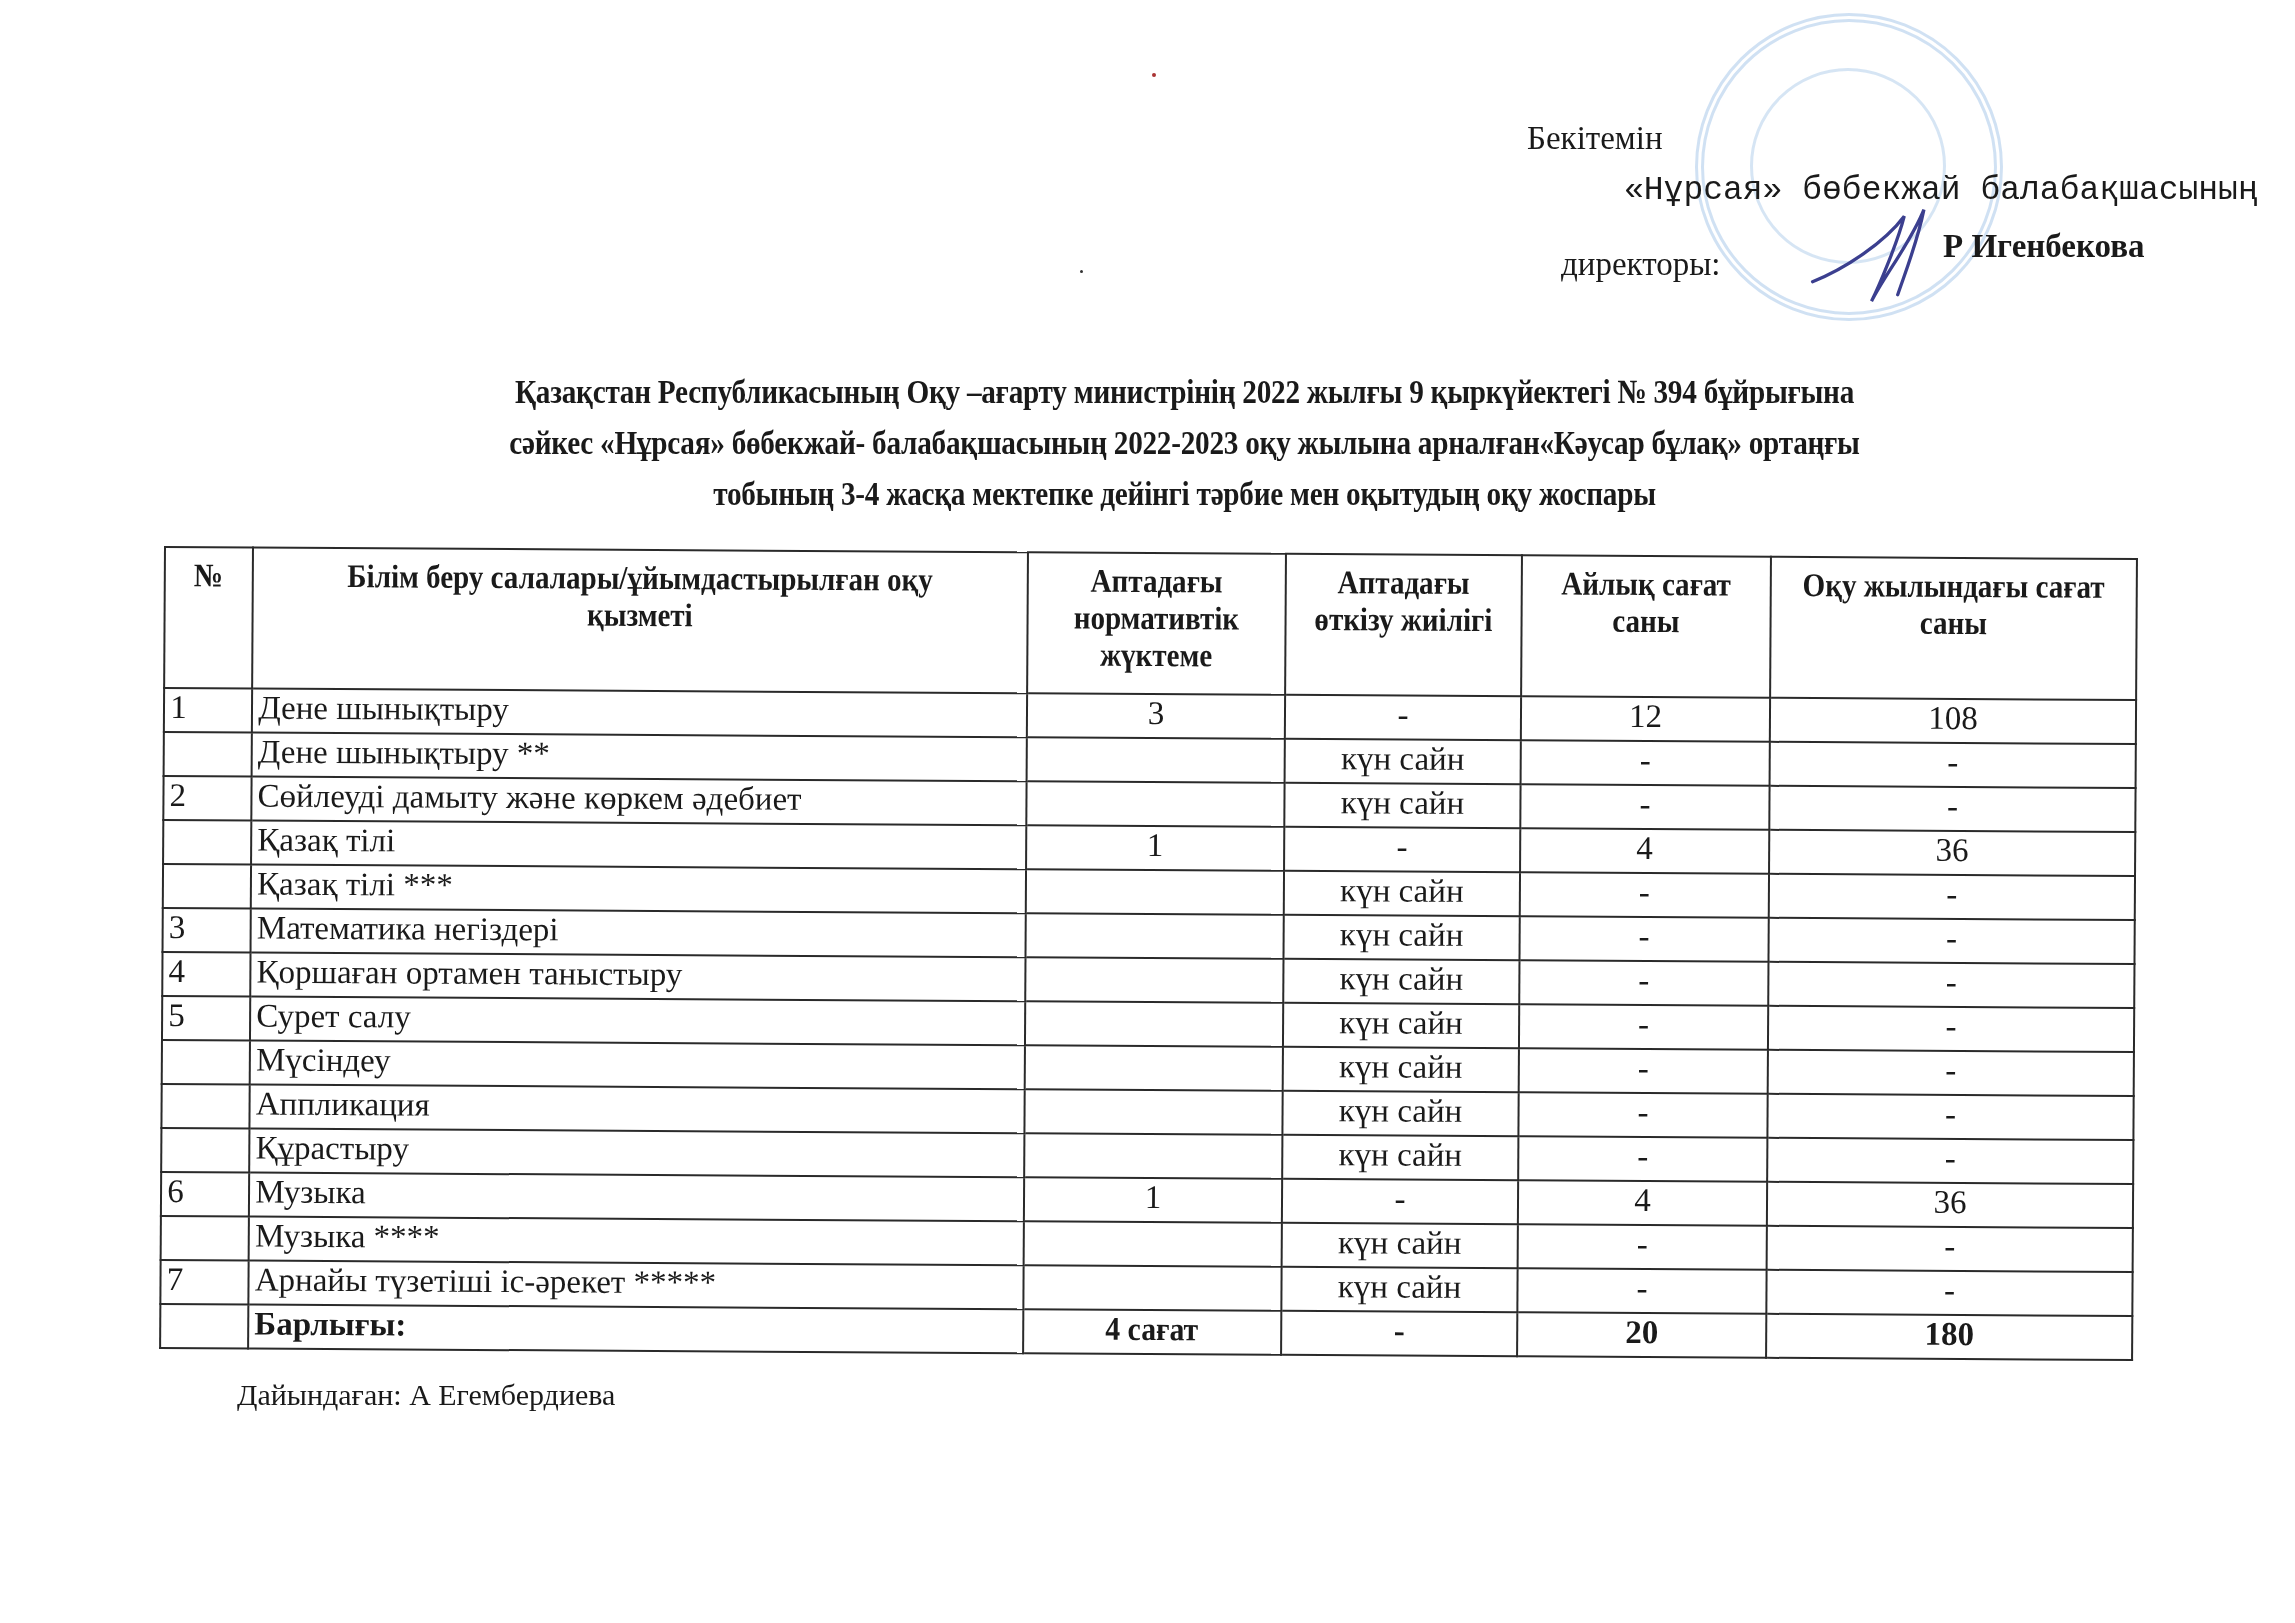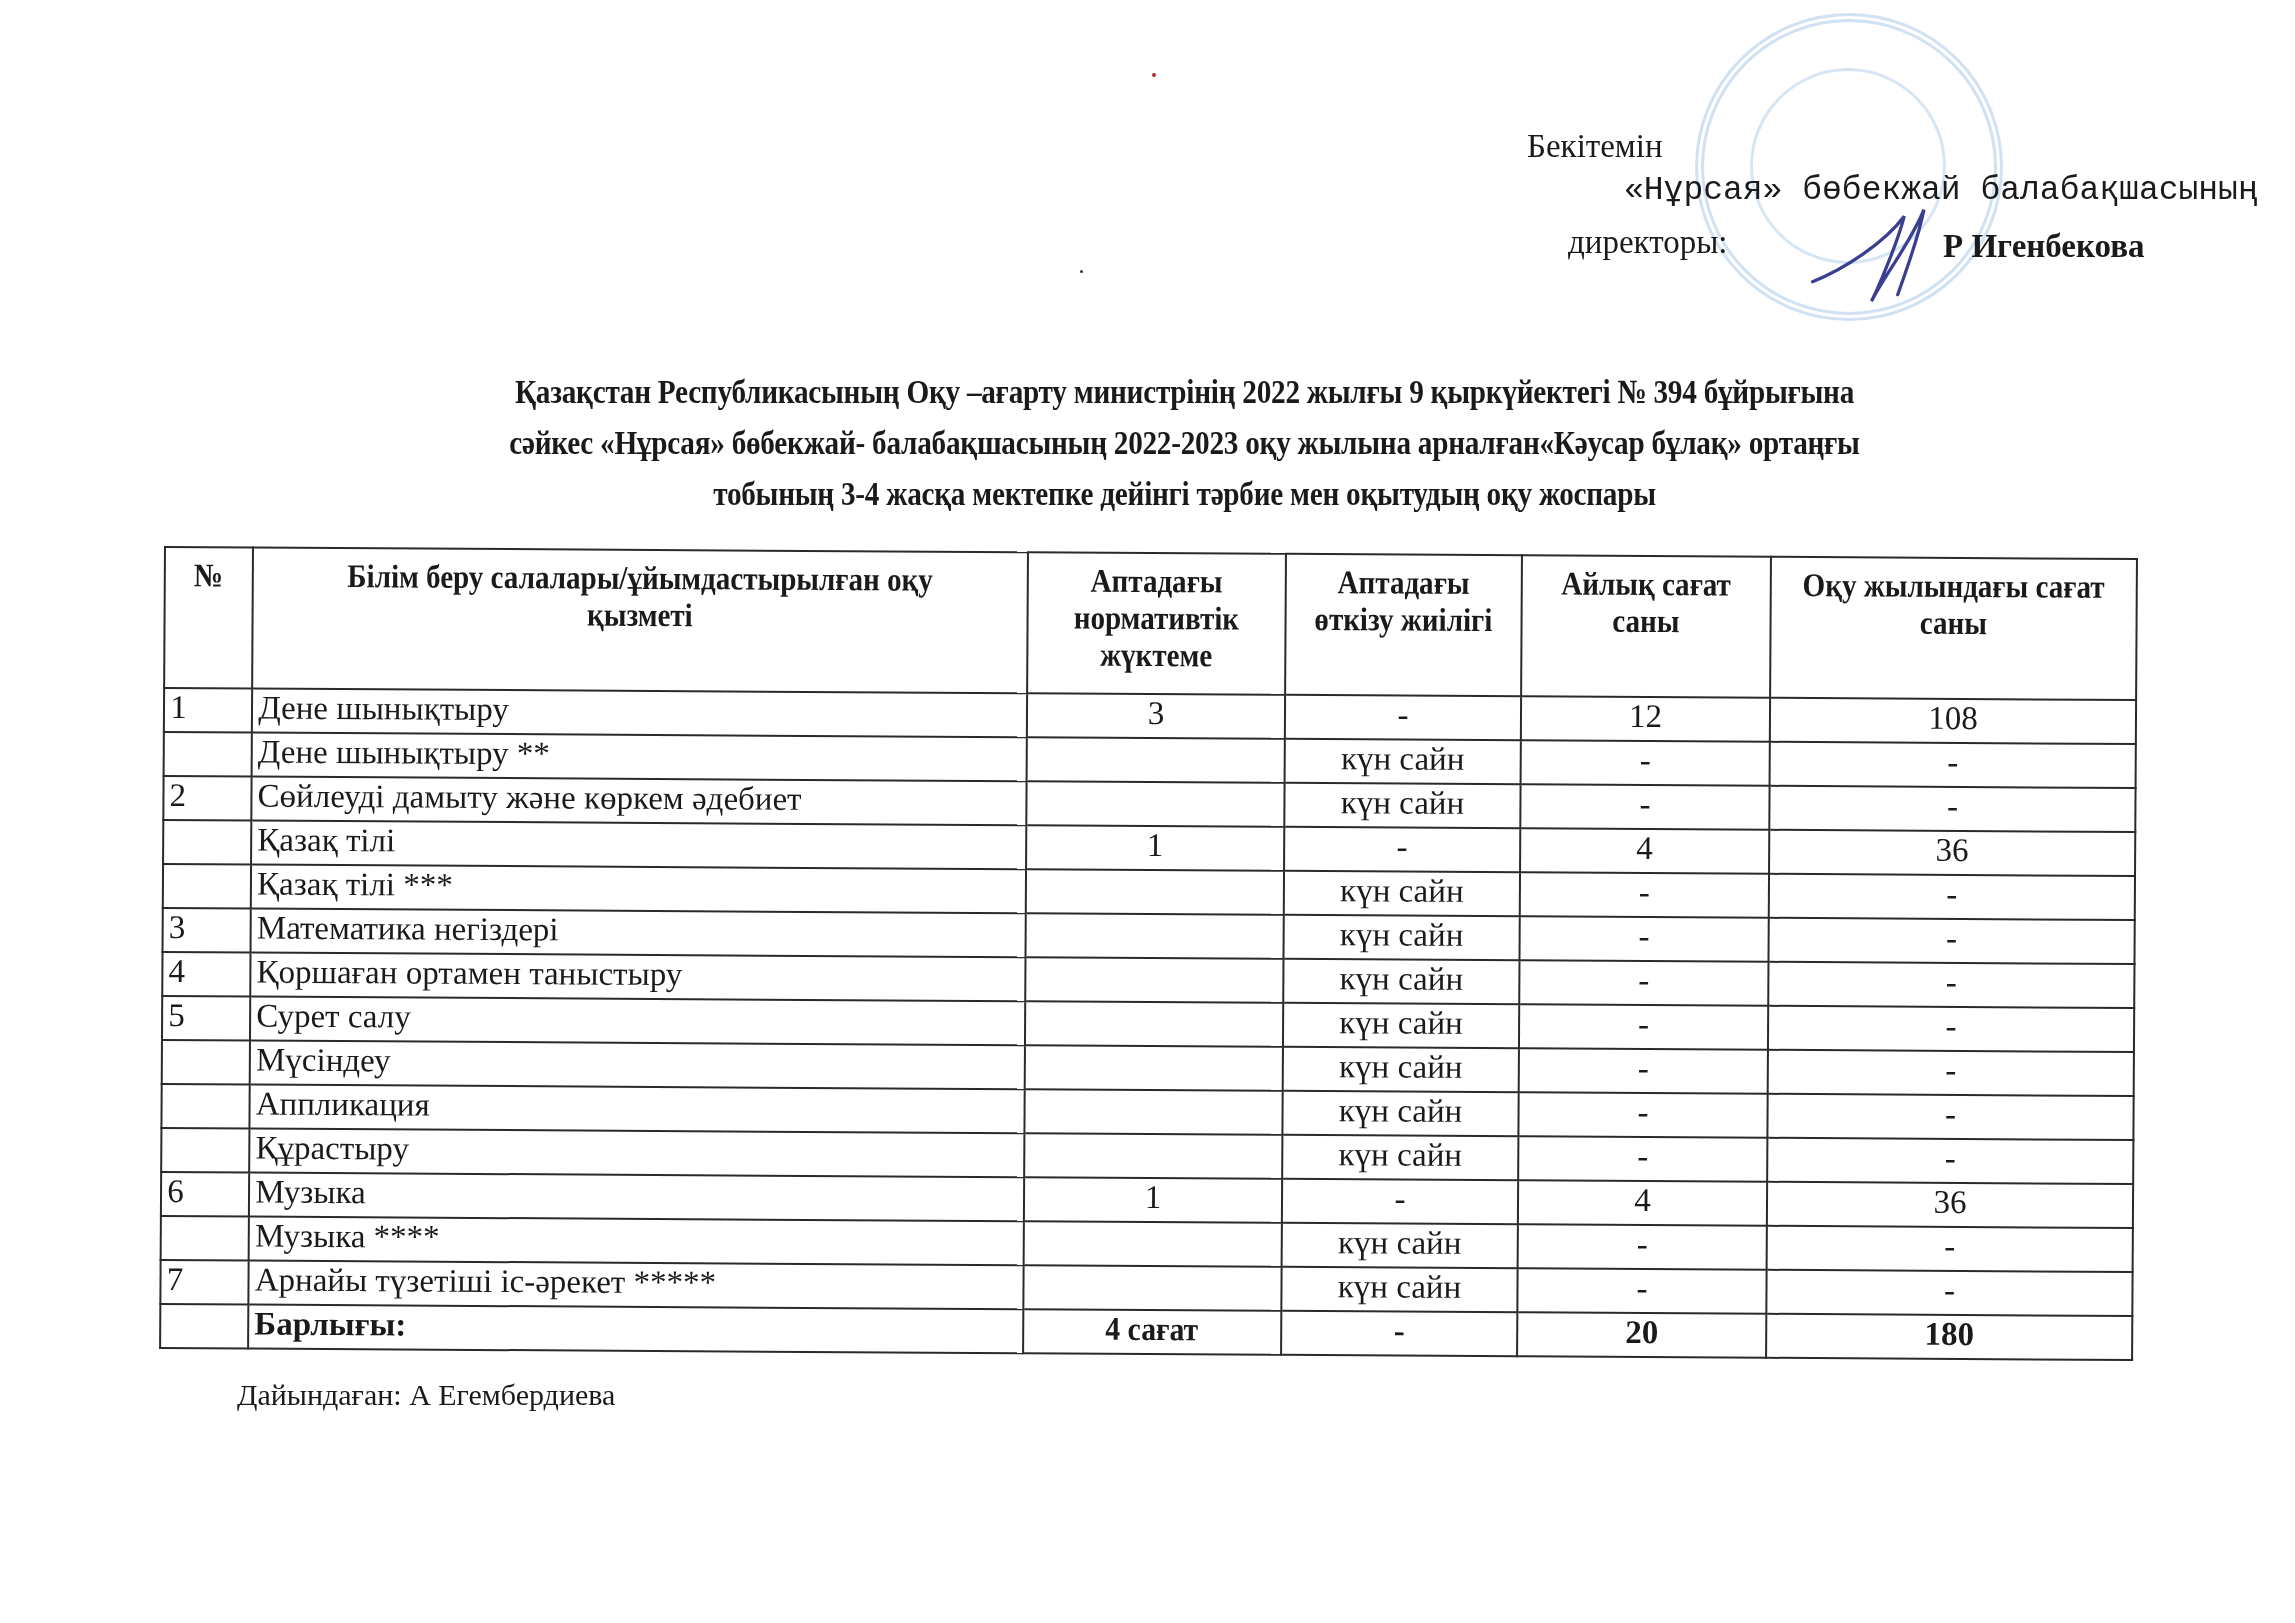--- a/index.html
+++ b/index.html
@@ -44,23 +44,23 @@
 </style>
 </head>
 <body>
 
 <div class="stamp">
   <div class="stamp-inner"></div>
 </div>
 <svg class="signature" viewBox="0 0 200 160">
   <path d="M10 120 C60 100,120 60,150 20 C140 60,110 130,100 150 C120 110,160 60,180 10 C170 60,150 110,140 140" fill="none" stroke="#3b3f8f" stroke-width="5" stroke-linecap="round"></path>
 </svg>
-<div class="approve" style="left:1527px; top:128px;">Бекітемін</div>
+<div class="approve" style="left:1527px; top:120px;">Бекітемін</div>
 <div class="approve" style="left:1624px; top:172px;font-family:Liberation Mono, monospace;">«Нұрсая» бөбекжай балабақшасының</div>
-<div class="approve" style="left:1561px; top:224px;margin-left:7px;">директоры:</div>
+<div class="approve" style="left:1561px; top:246px;">директоры:</div>
 <div class="approve" style="left:1943px; top:228px;font-weight:bold;">Р Игенбекова</div>
 
 <div class="title">
   <div>Қазақстан Республикасының Оқу –ағарту министрінің 2022 жылғы 9 қыркүйектегі  № 394 бұйрығына</div>
   <div>сәйкес «Нұрсая» бөбекжай- балабақшасының 2022-2023 оқу жылына арналған«Кәусар бұлақ» ортаңғы</div>
   <div>тобының 3-4 жасқа мектепке дейінгі тәрбие мен оқытудың оқу жоспары</div>
 </div>
 
 <table class="plan">
   <colgroup>

